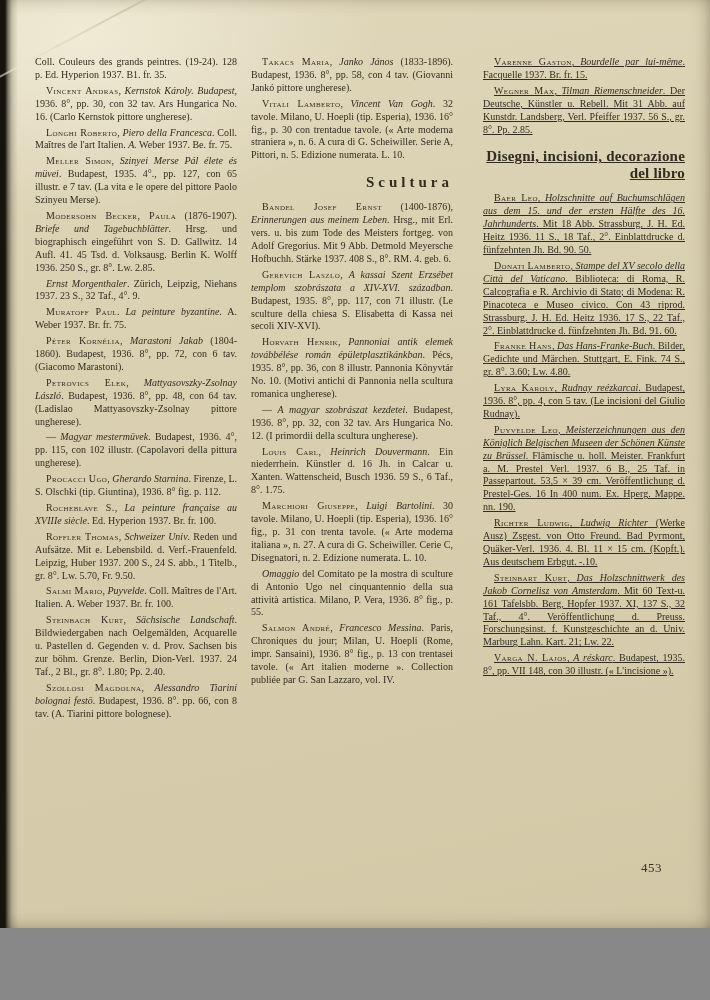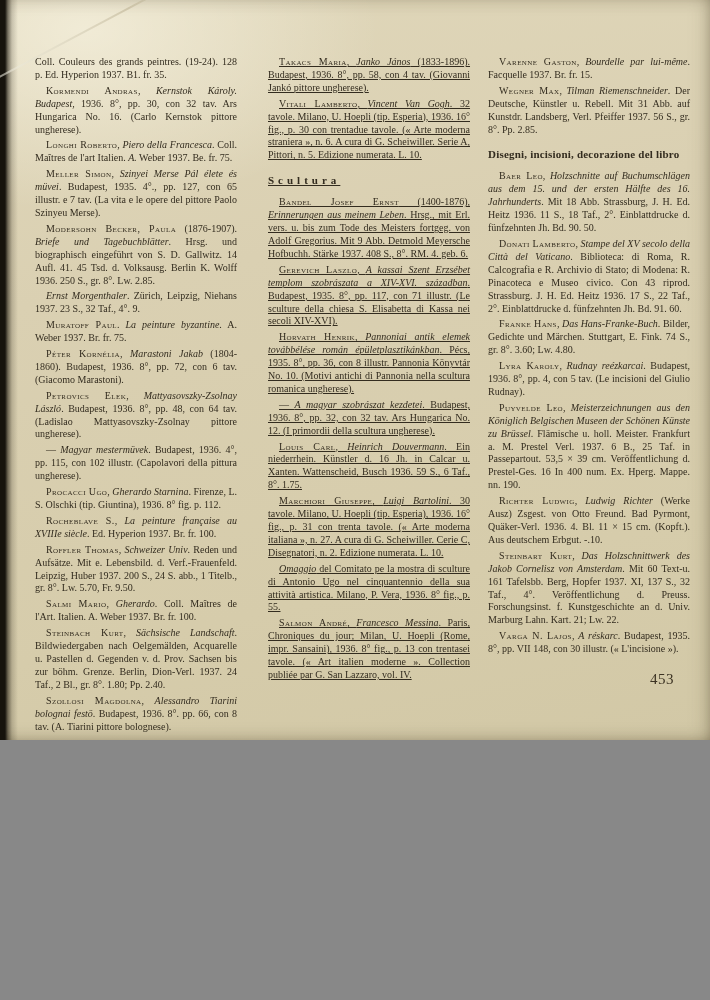--- a/index.html
+++ b/index.html
@@ -1,17 +1,17 @@
 <!DOCTYPE html>
 <html><head>
 <meta charset="utf-8">
 <style>
   html,body{margin:0;padding:0;background:#888;}
   .page{
-    position:relative;width:710px;height:740px;overflow:hidden;
+    position:relative;width:710px;height:928px;overflow:hidden;
     font-family:"Liberation Serif","DejaVu Serif",serif;
     color:#332c1f;
     background:
       radial-gradient(ellipse 420px 260px at 12% 4%, rgba(255,252,238,0.55), rgba(255,252,238,0) 70%),
       linear-gradient(168deg, #e0d7ba 0%, #dad0b2 35%, #d6ccab 75%, #d2c8a6 100%);
     box-shadow: inset -10px 0 22px -14px rgba(70,58,32,0.55),
                 inset 0 -8px 18px -12px rgba(70,58,32,0.5),
                 inset 0 10px 20px -16px rgba(70,58,32,0.35);
   }
   .spine{
@@ -19,62 +19,62 @@
     background:linear-gradient(90deg,#16130c 0,#16130c 5px,rgba(30,25,14,0.55) 8px,rgba(30,25,14,0.18) 12px,rgba(30,25,14,0) 18px);
   }
   .crease{
     position:absolute;left:-48px;top:40px;width:230px;height:2px;
     background:linear-gradient(90deg,rgba(255,255,245,0.65),rgba(140,125,85,0.28) 80%,rgba(140,125,85,0));
     transform:rotate(-28deg);
   }
   .cols{position:absolute;left:0;top:56px;display:flex;align-items:flex-start;}
   .col{width:202px;}
   .c1{margin-left:35px;}
-  .c2{margin-left:31px;text-decoration:underline;}
-  .c3{margin-left:18px;}
+  .c2{margin-left:14px;}
+  .c3{margin-left:30px;text-decoration:underline;}
   .entry{
     font-size:10px;line-height:12.9px;text-align:justify;
     margin:0 0 3px 0;text-indent:11px;
     -webkit-hyphens:auto;hyphens:auto;
   }
   .noindent{text-indent:0;}
   .i{font-style:italic;}
   .sc{font-variant:small-caps;letter-spacing:0.4px;}
   .heading{
-    font-size:11px;font-weight:bold;text-align:left;
+    font-size:15px;font-weight:bold;text-align:right;
     margin:12px 0 10px 0;text-indent:0;letter-spacing:0.2px;
   }
   .heading.spaced{letter-spacing:4px;}
   .pagenum{
-    position:absolute;right:36px;bottom:52px;
-    font-size:15px;color:#3b3222;letter-spacing:0.5px;
+    position:absolute;right:48px;bottom:52px;
+    font-size:13px;color:#3b3222;letter-spacing:0.5px;
   }
 </style>
 </head>
 <body>
 
 <div class="page">
   <div class="spine"></div>
   <div class="crease"></div>
   <div class="cols">
     <div class="col c1">
         <p class="entry noindent"><span class="n">Coll. Couleurs des grands peintres. (19-24). 128 p. Ed. Hyperion 1937. B1. fr. 35.</span></p>
-        <p class="entry"><span class="sc">Kormendi Andras</span><span class="n">, </span><span class="i">Kernstok Károly. Budapest,</span><span class="n"> 1936. 8°, pp. 30, con 32 tav. Ars Hungarica No. 16. (Carlo Kernstok pittore ungherese).</span></p>
+        <p class="entry"><span class="sc">Vincent Andras</span><span class="n">, </span><span class="i">Kernstok Károly. Budapest,</span><span class="n"> 1936. 8°, pp. 30, con 32 tav. Ars Hungarica No. 16. (Carlo Kernstok pittore ungherese).</span></p>
         <p class="entry"><span class="sc">Longhi Roberto</span><span class="n">, </span><span class="i">Piero della Francesca</span><span class="n">. Coll. Maîtres de l'art Italien. </span><span class="i">A.</span><span class="n"> Weber 1937. Be. fr. 75.</span></p>
         <p class="entry"><span class="sc">Meller Simon</span><span class="n">, </span><span class="i">Szinyei Merse Pál élete és müvei</span><span class="n">. Budapest, 1935. 4°., pp. 127, con 65 illustr. e 7 tav. (La vita e le opere del pittore Paolo Szinyeu Merse).</span></p>
         <p class="entry"><span class="sc">Modersohn Becker, Paula</span><span class="n"> (1876-1907). </span><span class="i">Briefe und Tagebuchblätter</span><span class="n">. Hrsg. und biographisch eingeführt von S. D. Gallwitz. 14 Aufl. 41. 45 Tsd. d. Volksausg. Berlin K. Wolff 1936. 250 S., gr. 8°. Lw. 2.85.</span></p>
         <p class="entry"><span class="i">Ernst Morgenthaler</span><span class="n">. Zürich, Leipzig, Niehans 1937. 23 S., 32 Taf., 4°. 9.</span></p>
         <p class="entry"><span class="sc">Muratoff Paul</span><span class="n">. </span><span class="i">La peinture byzantine</span><span class="n">. A. Weber 1937. Br. fr. 75.</span></p>
         <p class="entry"><span class="sc">Péter Kornélia</span><span class="n">, </span><span class="i">Marastoni Jakab</span><span class="n"> (1804-1860). Budapest, 1936. 8°, pp. 72, con 6 tav. (Giacomo Marastoni).</span></p>
         <p class="entry"><span class="sc">Petrovics Elek</span><span class="n">, </span><span class="i">Mattyasovszky-Zsolnay László</span><span class="n">. Budapest, 1936. 8°, pp. 48, con 64 tav. (Ladislao Mattyasovszky-Zsolnay pittore ungherese).</span></p>
         <p class="entry"><span class="n">— </span><span class="i">Magyar mestermüvek</span><span class="n">. Budapest, 1936. 4°, pp. 115, con 102 illustr. (Capolavori della pittura ungherese).</span></p>
         <p class="entry"><span class="sc">Procacci Ugo</span><span class="n">, </span><span class="i">Gherardo Starnina</span><span class="n">. Firenze, L. S. Olschki (tip. Giuntina), 1936. 8° fig. p. 112.</span></p>
         <p class="entry"><span class="sc">Rocheblave S.</span><span class="n">, </span><span class="i">La peinture française au XVIIIe siècle</span><span class="n">. Ed. Hyperion 1937. Br. fr. 100.</span></p>
         <p class="entry"><span class="sc">Roffler Thomas</span><span class="n">, </span><span class="i">Schweizer Univ</span><span class="n">. Reden und Aufsätze. Mit e. Lebensbild. d. Verf.-Frauenfeld. Leipzig, Huber 1937. 200 S., 24 S. abb., 1 Titelb., gr. 8°. Lw. 5.70, Fr. 9.50.</span></p>
-        <p class="entry"><span class="sc">Salmi Mario</span><span class="n">, </span><span class="i">Gherardo</span><span class="n">. Coll. Maîtres de l'Art. Italien. A. Weber 1937. Br. fr. 100.</span></p>
+        <p class="entry"><span class="sc">Salmi Mario</span><span class="n">, </span><span class="i">Puyvelde</span><span class="n">. Coll. Maîtres de l'Art. Italien. A. Weber 1937. Br. fr. 100.</span></p>
         <p class="entry"><span class="sc">Steinbach Kurt</span><span class="n">, </span><span class="i">Sächsische Landschaft</span><span class="n">. Bildwiedergaben nach Oelgemälden, Acquarelle u. Pastellen d. Gegenden v. d. Prov. Sachsen bis zur böhm. Grenze. Berlin, Dion-Verl. 1937. 24 Taf., 2 Bl., gr. 8°. 1.80; Pp. 2.40.</span></p>
         <p class="entry"><span class="sc">Szollosi Magdolna</span><span class="n">, </span><span class="i">Alessandro Tiarini bolognai festö</span><span class="n">. Budapest, 1936. 8°. pp. 66, con 8 tav. (A. Tiarini pittore bolognese).</span></p>
       </div>
     <div class="col c2">
         <p class="entry"><span class="sc">Takacs Maria</span><span class="n">, </span><span class="i">Janko János</span><span class="n"> (1833-1896). Budapest, 1936. 8°, pp. 58, con 4 tav. (Giovanni Jankó pittore ungherese).</span></p>
         <p class="entry"><span class="sc">Vitali Lamberto</span><span class="n">, </span><span class="i">Vincent Van Gogh</span><span class="n">. 32 tavole. Milano, U. Hoepli (tip. Esperia), 1936. 16° fig., p. 30 con trentadue tavole. (« Arte moderna straniera », n. 6. A cura di G. Scheiwiller. Serie A, Pittori, n. 5. Edizione numerata. L. 10.</span></p>
         <h3 class="heading spaced">Scultura</h3>
         <p class="entry"><span class="sc">Bandel Josef Ernst</span><span class="n"> (1400-1876), </span><span class="i">Erinnerungen aus meinem Leben</span><span class="n">. Hrsg., mit Erl. vers. u. bis zum Tode des Meisters fortgeg. von Adolf Gregorius. Mit 9 Abb. Detmold Meyersche Hofbuchh. Stärke 1937. 408 S., 8°. RM. 4. geb. 6.</span></p>
         <p class="entry"><span class="sc">Gerevich Laszlo</span><span class="n">, </span><span class="i">A kassai Szent Erzsébet templom szobrászata a XIV-XVI. században</span><span class="n">. Budapest, 1935. 8°, pp. 117, con 71 illustr. (Le sculture della chiesa S. Elisabetta di Kassa nei secoli XIV-XVI).</span></p>
         <p class="entry"><span class="sc">Horvath Henrik</span><span class="n">, </span><span class="i">Pannoniai antik elemek továbbélése román épületplasztikánkban</span><span class="n">. Pécs, 1935. 8°, pp. 36, con 8 illustr. Pannonia Könyvtár No. 10. (Motivi antichi di Pannonia nella scultura romanica ungherese).</span></p>

